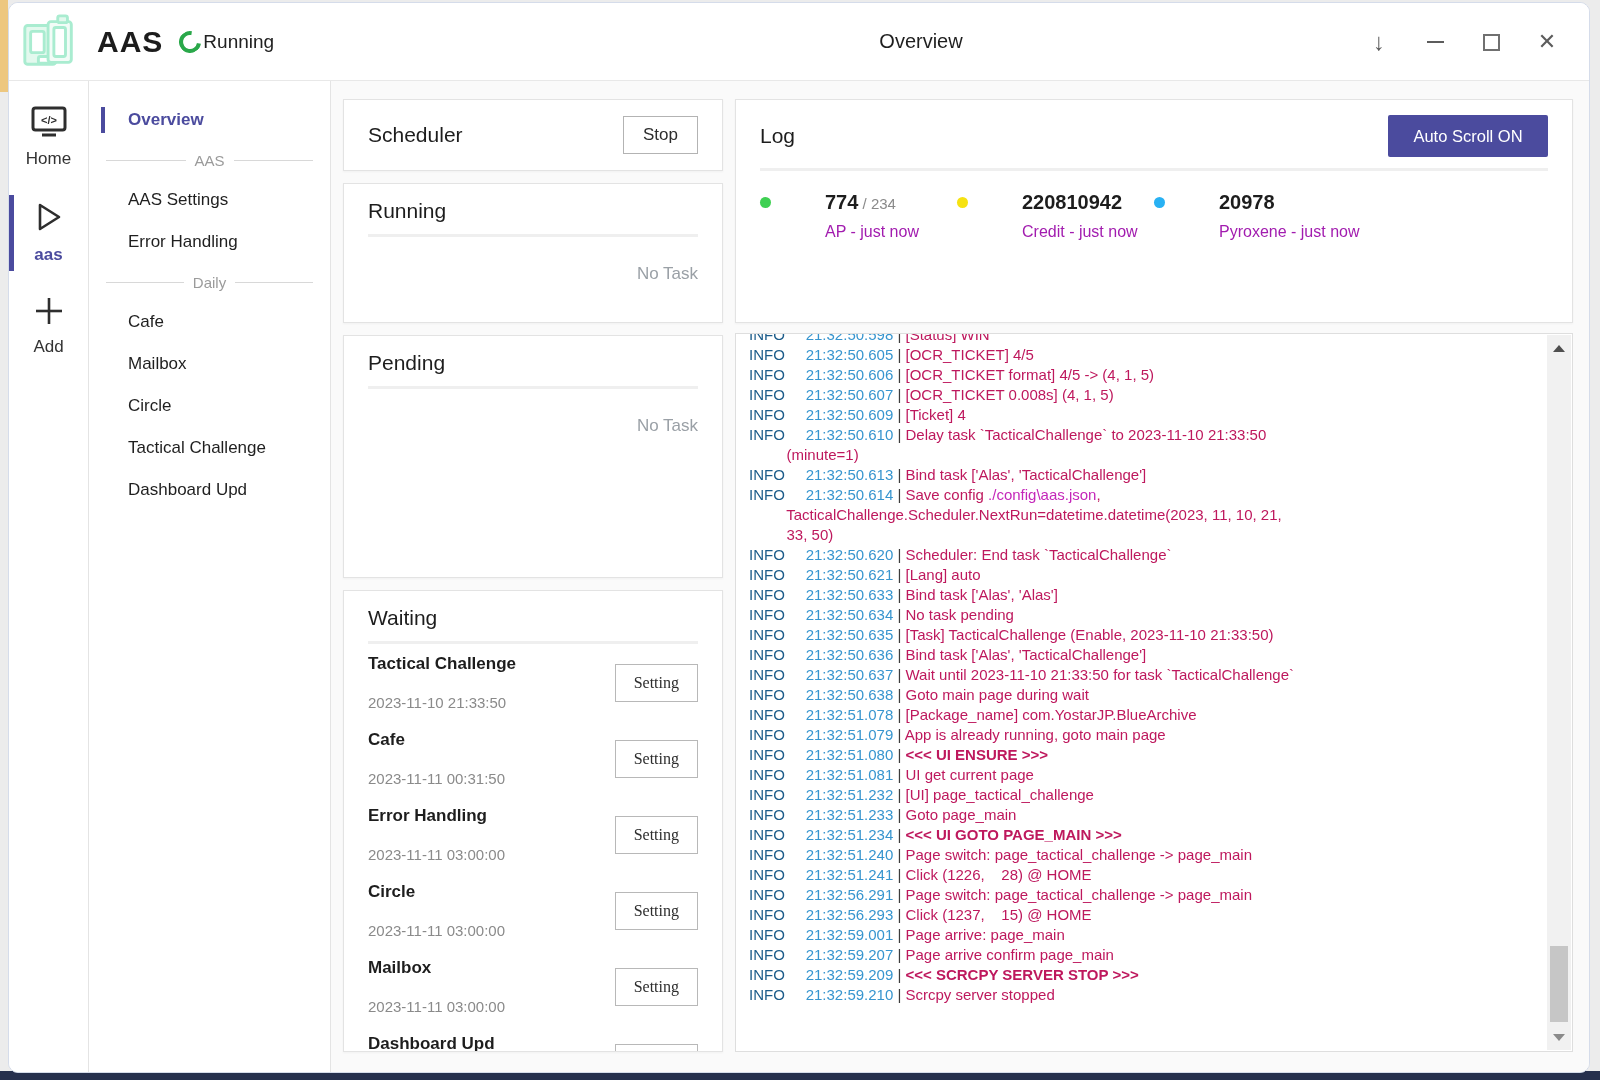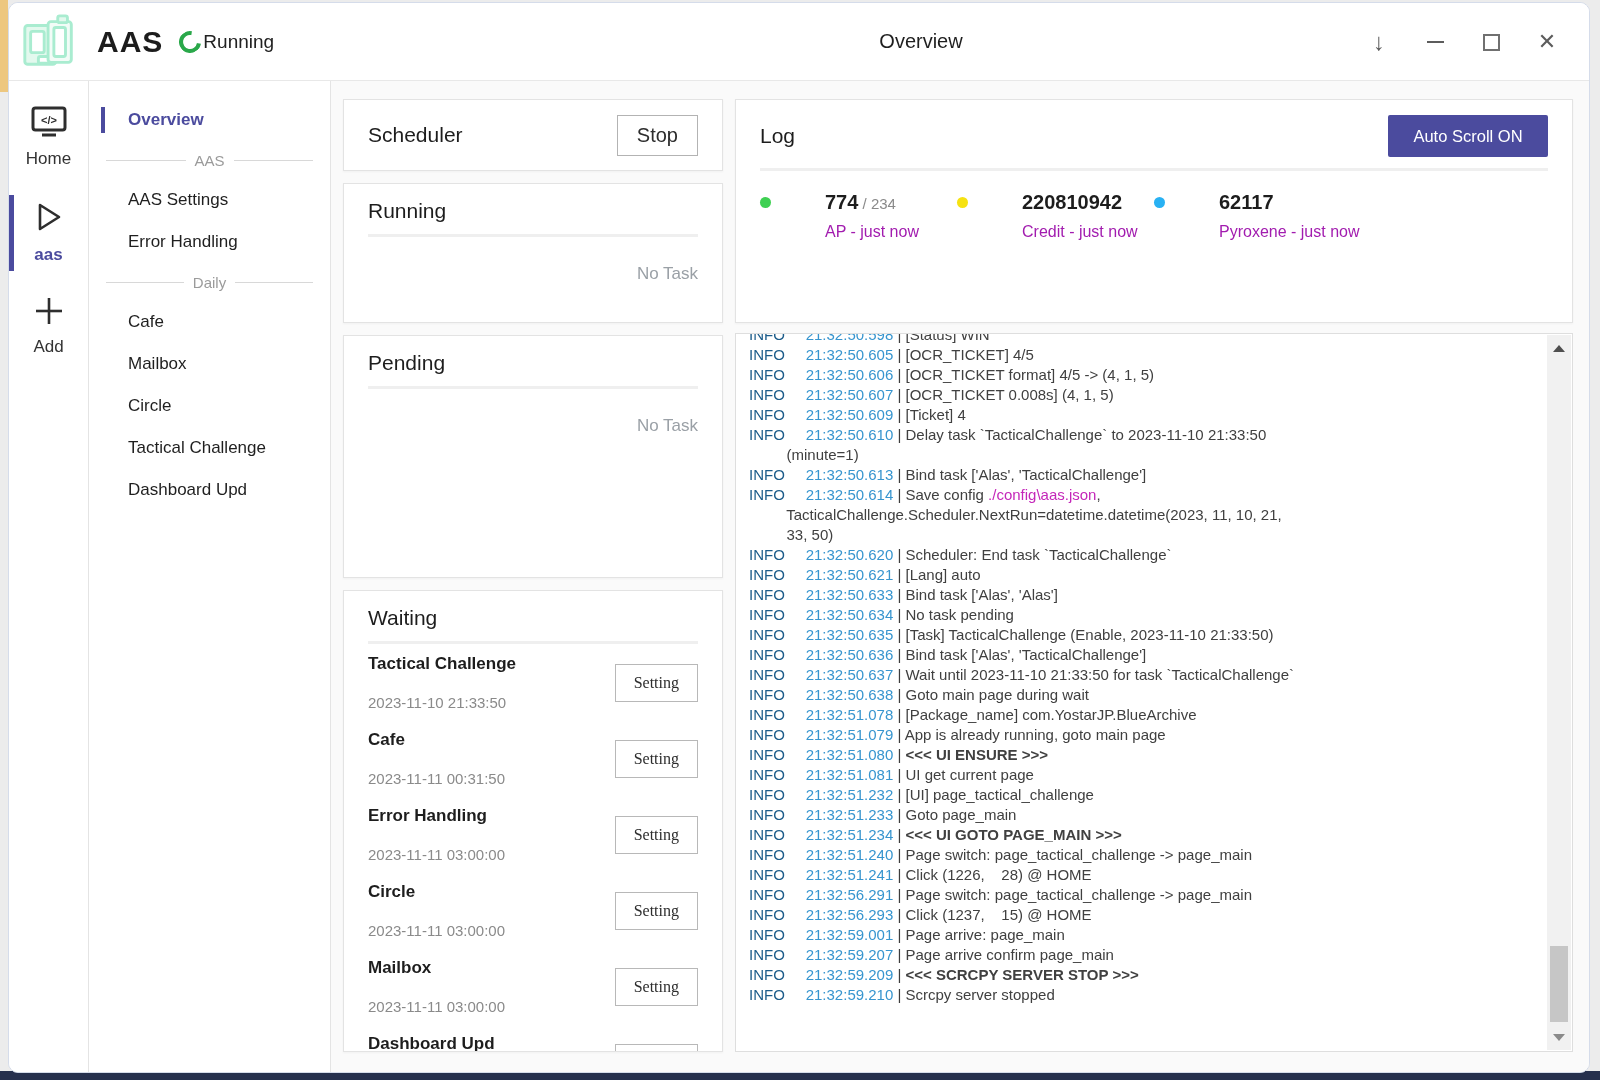--- a/index.html
+++ b/index.html
@@ -52,21 +52,21 @@
 
   .main { flex:1; background:#fafafa; display:flex; gap:12px; padding:18px 16px 20px 12px; min-width:0; }
   .col-left { width:380px; flex:0 0 380px; display:flex; flex-direction:column; gap:12px; }
   .col-right { flex:1; display:flex; flex-direction:column; gap:10px; min-width:0; }
 
   .card { background:#fff; border:1px solid #e3e3e3; box-shadow:0 1px 2px rgba(0,0,0,.04); }
   .card-title { font-size:21px; font-weight:normal; color:#1d1d1d; }
   .title-rule { border:none; border-top:3px solid #efefef; margin-top:11px; }
 
   .scheduler-card { height:72px; flex:0 0 72px; display:flex; align-items:center; justify-content:space-between; padding:0 24px; }
-  .btn-outline { background:#fff; border:1px solid #b3b3b3; color:#2d2d2d; font-size:20px;
+  .btn-outline { background:#fff; border:1px solid #b3b3b3; color:#2d2d2d; font-size:17px;
                  padding:8px 19px; cursor:pointer; }
 
   .running-card { height:140px; flex:0 0 140px; padding:15px 24px 0; }
   .pending-card { height:243px; flex:0 0 243px; padding:15px 24px 0; }
   .no-task { text-align:right; color:#9aa0a6; font-size:17px; margin-top:27px; }
 
   .waiting-card { flex:1; padding:15px 24px 0; overflow:hidden; }
   .wait-row { display:flex; align-items:center; justify-content:space-between; padding:10px 0 9px; }
   .wait-name { font-size:17px; font-weight:bold; color:#1d1d1d; }
   .wait-time { font-size:15px; color:#8a8a8a; margin-top:20px; }
@@ -85,21 +85,21 @@
   .stat-label { font-size:16px; color:#a21caf; margin-top:9px; }
 
   
   .log-panel { flex:1; position:relative; background:#fff; border:1px solid #dedede; overflow:hidden; }
   .log-lines { padding-left:13px; margin-top:-9px; font-family:"DejaVu Sans Mono",monospace;
                font-size:15px; line-height:20px; white-space:pre; }
   .log-line { height:20px; }
   .lv { color:#1c5c8a; }
   .tm { color:#3795cf; }
   .sep { color:#3c3c3c; }
-  .msg { color:#404040; }
+  .msg { color:#be185d; }
   .path { color:#c427b9; }
   .b { font-weight:bold; }
 
   .scrollbar { position:absolute; top:1px; bottom:1px; right:1px; width:24px; background:#f1f1f1; }
   .sb-arrow { position:absolute; left:0; width:24px; height:26px; display:flex; align-items:center; justify-content:center; cursor:pointer; }
   .sb-up { top:0; }
   .sb-down { bottom:0; }
   .tri-up { width:0; height:0; border-left:6px solid transparent; border-right:6px solid transparent; border-bottom:7px solid #4f4f4f; }
   .tri-down { width:0; height:0; border-left:6px solid transparent; border-right:6px solid transparent; border-top:7px solid #8a8a8a; }
   .sb-thumb { position:absolute; left:3px; right:3px; bottom:28px; height:76px; background:#c6c6c6; cursor:pointer; }
@@ -291,21 +291,21 @@
               <div class="stat">
                 <span class="stat-dot" style="background: rgb(246, 226, 17);"></span>
                 <div>
                   <div class="stat-value">220810942</div>
                   <div class="stat-label">Credit - just now</div>
                 </div>
               </div>
               <div class="stat">
                 <span class="stat-dot" style="background: rgb(40, 177, 243);"></span>
                 <div>
-                  <div class="stat-value">62117</div>
+                  <div class="stat-value">20978</div>
                   <div class="stat-label">Pyroxene - just now</div>
                 </div>
               </div>
             </div>
         </div>
 
         <div class="log-panel">
           <div class="log-lines" id="log-lines"><div class="log-line"><span class="lv">INFO     </span><span class="tm">21:32:50.598</span><span class="sep"> | </span><span class="msg">[Status] WIN</span></div><div class="log-line"><span class="lv">INFO     </span><span class="tm">21:32:50.605</span><span class="sep"> | </span><span class="msg">[OCR_TICKET] 4/5</span></div><div class="log-line"><span class="lv">INFO     </span><span class="tm">21:32:50.606</span><span class="sep"> | </span><span class="msg">[OCR_TICKET format] 4/5 -&gt; (4, 1, 5)</span></div><div class="log-line"><span class="lv">INFO     </span><span class="tm">21:32:50.607</span><span class="sep"> | </span><span class="msg">[OCR_TICKET 0.008s] (4, 1, 5)</span></div><div class="log-line"><span class="lv">INFO     </span><span class="tm">21:32:50.609</span><span class="sep"> | </span><span class="msg">[Ticket] 4</span></div><div class="log-line"><span class="lv">INFO     </span><span class="tm">21:32:50.610</span><span class="sep"> | </span><span class="msg">Delay task `TacticalChallenge` to 2023-11-10 21:33:50</span></div><div class="log-line"><span class="msg">         </span><span class="msg">(minute=1)</span></div><div class="log-line"><span class="lv">INFO     </span><span class="tm">21:32:50.613</span><span class="sep"> | </span><span class="msg">Bind task ['Alas', 'TacticalChallenge']</span></div><div class="log-line"><span class="lv">INFO     </span><span class="tm">21:32:50.614</span><span class="sep"> | </span><span class="msg">Save config </span><span class="path">./config\aas.json</span><span class="msg">,</span></div><div class="log-line"><span class="msg">         </span><span class="msg">TacticalChallenge.Scheduler.NextRun=datetime.datetime(2023, 11, 10, 21,</span></div><div class="log-line"><span class="msg">         </span><span class="msg">33, 50)</span></div><div class="log-line"><span class="lv">INFO     </span><span class="tm">21:32:50.620</span><span class="sep"> | </span><span class="msg">Scheduler: End task `TacticalChallenge`</span></div><div class="log-line"><span class="lv">INFO     </span><span class="tm">21:32:50.621</span><span class="sep"> | </span><span class="msg">[Lang] auto</span></div><div class="log-line"><span class="lv">INFO     </span><span class="tm">21:32:50.633</span><span class="sep"> | </span><span class="msg">Bind task ['Alas', 'Alas']</span></div><div class="log-line"><span class="lv">INFO     </span><span class="tm">21:32:50.634</span><span class="sep"> | </span><span class="msg">No task pending</span></div><div class="log-line"><span class="lv">INFO     </span><span class="tm">21:32:50.635</span><span class="sep"> | </span><span class="msg">[Task] TacticalChallenge (Enable, 2023-11-10 21:33:50)</span></div><div class="log-line"><span class="lv">INFO     </span><span class="tm">21:32:50.636</span><span class="sep"> | </span><span class="msg">Bind task ['Alas', 'TacticalChallenge']</span></div><div class="log-line"><span class="lv">INFO     </span><span class="tm">21:32:50.637</span><span class="sep"> | </span><span class="msg">Wait until 2023-11-10 21:33:50 for task `TacticalChallenge`</span></div><div class="log-line"><span class="lv">INFO     </span><span class="tm">21:32:50.638</span><span class="sep"> | </span><span class="msg">Goto main page during wait</span></div><div class="log-line"><span class="lv">INFO     </span><span class="tm">21:32:51.078</span><span class="sep"> | </span><span class="msg">[Package_name] com.YostarJP.BlueArchive</span></div><div class="log-line"><span class="lv">INFO     </span><span class="tm">21:32:51.079</span><span class="sep"> | </span><span class="msg">App is already running, goto main page</span></div><div class="log-line"><span class="lv">INFO     </span><span class="tm">21:32:51.080</span><span class="sep"> | </span><span class="msg b">&lt;&lt;&lt; UI ENSURE &gt;&gt;&gt;</span></div><div class="log-line"><span class="lv">INFO     </span><span class="tm">21:32:51.081</span><span class="sep"> | </span><span class="msg">UI get current page</span></div><div class="log-line"><span class="lv">INFO     </span><span class="tm">21:32:51.232</span><span class="sep"> | </span><span class="msg">[UI] page_tactical_challenge</span></div><div class="log-line"><span class="lv">INFO     </span><span class="tm">21:32:51.233</span><span class="sep"> | </span><span class="msg">Goto page_main</span></div><div class="log-line"><span class="lv">INFO     </span><span class="tm">21:32:51.234</span><span class="sep"> | </span><span class="msg b">&lt;&lt;&lt; UI GOTO PAGE_MAIN &gt;&gt;&gt;</span></div><div class="log-line"><span class="lv">INFO     </span><span class="tm">21:32:51.240</span><span class="sep"> | </span><span class="msg">Page switch: page_tactical_challenge -&gt; page_main</span></div><div class="log-line"><span class="lv">INFO     </span><span class="tm">21:32:51.241</span><span class="sep"> | </span><span class="msg">Click (1226,    28) @ HOME</span></div><div class="log-line"><span class="lv">INFO     </span><span class="tm">21:32:56.291</span><span class="sep"> | </span><span class="msg">Page switch: page_tactical_challenge -&gt; page_main</span></div><div class="log-line"><span class="lv">INFO     </span><span class="tm">21:32:56.293</span><span class="sep"> | </span><span class="msg">Click (1237,    15) @ HOME</span></div><div class="log-line"><span class="lv">INFO     </span><span class="tm">21:32:59.001</span><span class="sep"> | </span><span class="msg">Page arrive: page_main</span></div><div class="log-line"><span class="lv">INFO     </span><span class="tm">21:32:59.207</span><span class="sep"> | </span><span class="msg">Page arrive confirm page_main</span></div><div class="log-line"><span class="lv">INFO     </span><span class="tm">21:32:59.209</span><span class="sep"> | </span><span class="msg b">&lt;&lt;&lt; SCRCPY SERVER STOP &gt;&gt;&gt;</span></div><div class="log-line"><span class="lv">INFO     </span><span class="tm">21:32:59.210</span><span class="sep"> | </span><span class="msg">Scrcpy server stopped</span></div></div>
           <div class="scrollbar">
             <div class="sb-arrow sb-up">

